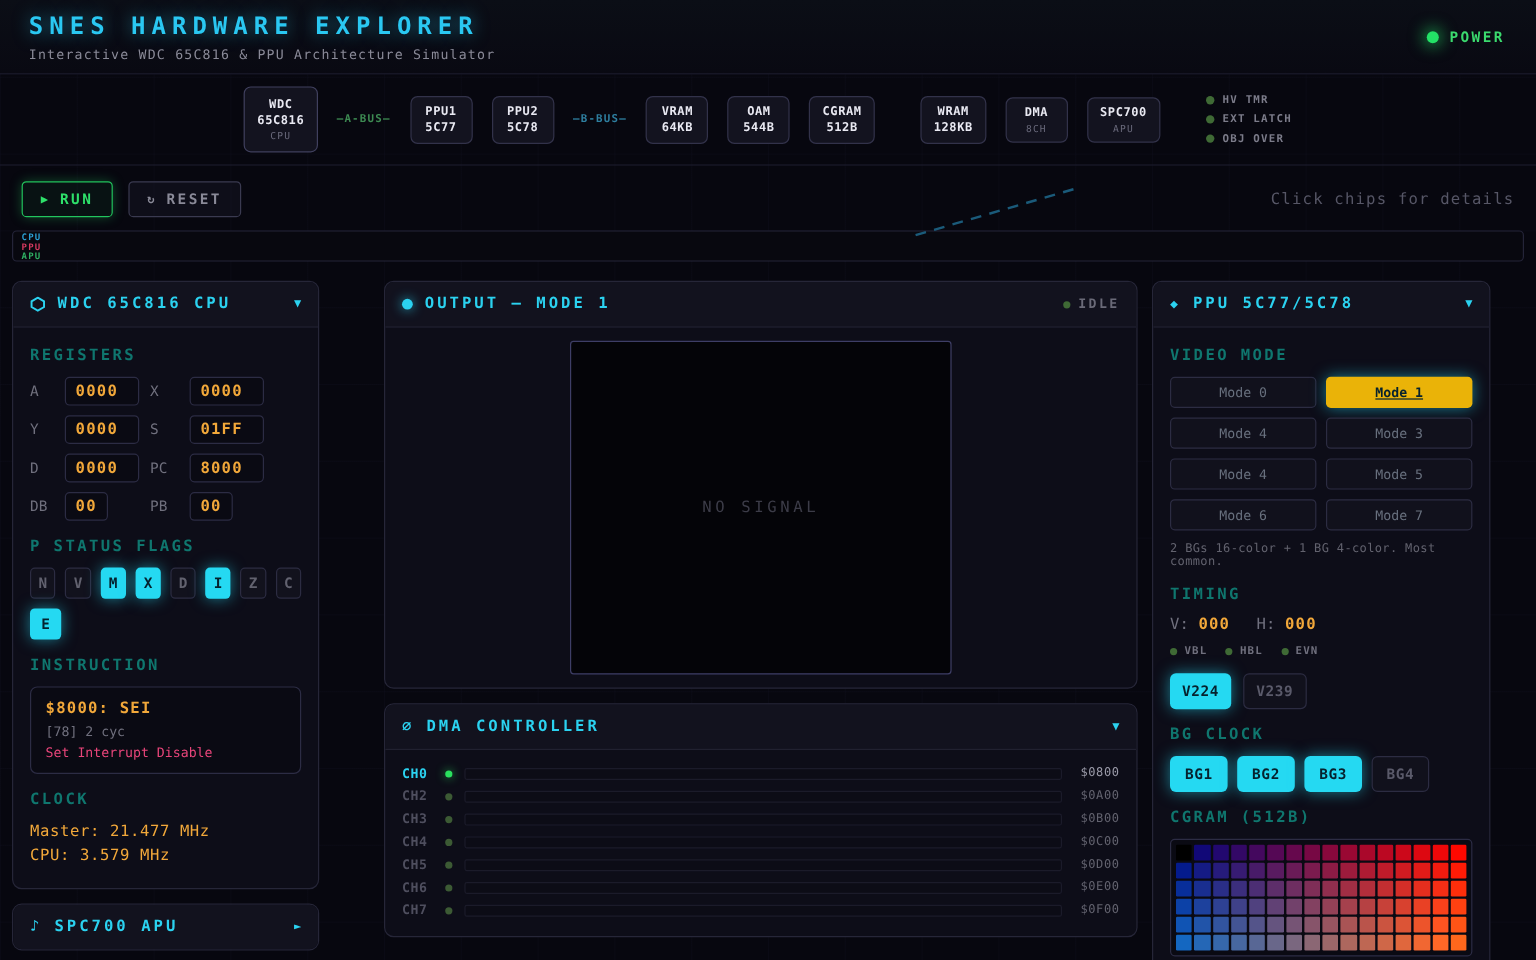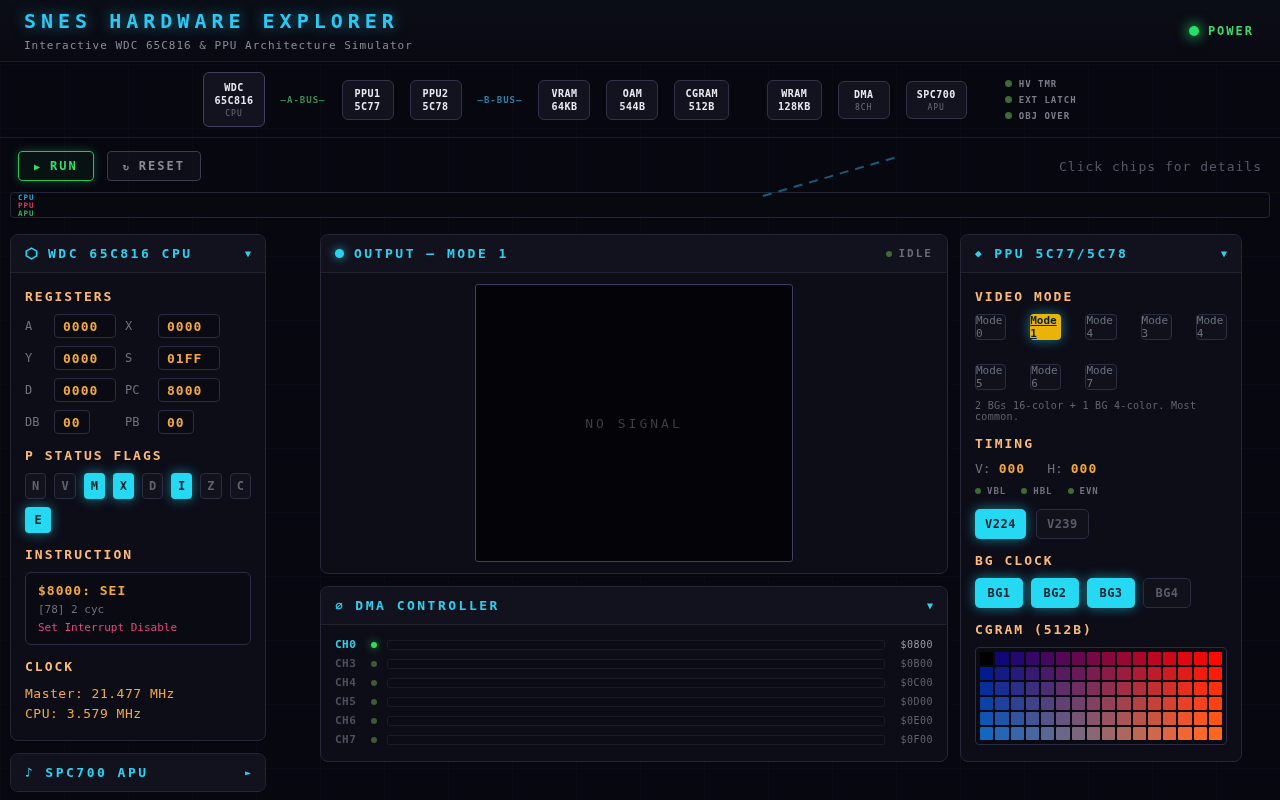--- a/index.html
+++ b/index.html
@@ -61,21 +61,21 @@
 
   .panel { background:#0d0d18; border:1px solid #262638; border-radius:8px; overflow:hidden; }
   .panel-header { background:#12121e; border-bottom:1px solid #212130; padding:11px 14px;
     display:flex; justify-content:space-between; align-items:center; cursor:pointer; }
   .panel-header.noline { border-bottom:none; }
   .panel-title { display:flex; align-items:center; gap:10px; font-size:13px; font-weight:bold;
     letter-spacing:2.5px; color:#2bd2f0; }
   .caret { color:#2bd2f0; font-size:10px; }
   .panel-body { padding:12px 14px 16px; }
 
-  .section-h { font-size:13px; font-weight:bold; letter-spacing:2px; color:#fdba74; margin:14px 0 10px; }
+  .section-h { font-size:13px; font-weight:bold; letter-spacing:2px; color:#0f766e; margin:14px 0 10px; }
   .section-h.first { margin-top:4px; }
 
   
   .reg-grid { display:grid; grid-template-columns:22px 64px 26px 64px; column-gap:7px; row-gap:8px; align-items:center; }
   .reg-label { font-size:12px; color:#70707e; }
   .reg-input { width:62px; height:24px; background:#0a0a13; border:1px solid #2c2c44; border-radius:4px;
     color:#f2a83a; font-family:inherit; font-size:13px; font-weight:bold; letter-spacing:1px; padding:0 8px; }
   .reg-input.small { width:36px; }
 
   
@@ -115,21 +115,21 @@
   .ch-track { flex:1; height:10px; background:#0c0c16; border:1px solid #1b1b2a; border-radius:2px; }
   .ch-addr { width:48px; text-align:right; font-size:10px; letter-spacing:.5px; }
   .ch-on .ch-name { color:#2bd2f0; }
   .ch-on .ch-dot { background:#2ae05e; box-shadow:0 0 8px rgba(42,224,94,.8); }
   .ch-on .ch-addr { color:#9a9aa8; }
   .ch-off .ch-name { color:#4e4e5e; }
   .ch-off .ch-dot { background:#3c5a34; }
   .ch-off .ch-addr { color:#62626e; }
 
   
-  .modes-grid { display:grid; grid-template-columns:repeat(5,1fr); gap:24px; }
+  .modes-grid { display:grid; grid-template-columns:repeat(2,1fr); gap:8px;text-align:center; }
   .mode-btn { height:26px; border-radius:4px; display:flex; align-items:center; justify-content:center;
     font-size:11px; cursor:pointer; }
   .mode-btn.on { background:#eab308; color:#06222e; font-weight:bold; box-shadow:0 0 12px rgba(37,217,242,.55);text-decoration:underline; }
   .mode-btn.off { background:#11111c; border:1px solid #2c2c42; color:#68707e; }
   .mode-caption { font-size:10px; color:#62626e; margin-top:10px; letter-spacing:.3px; }
 
   .vh-line { display:flex; gap:22px; font-size:13px; }
   .vh-item { display:flex; gap:8px; }
   .vh-label { color:#70707e; }
   .vh-value { color:#f2a83a; font-weight:bold; letter-spacing:1px; }
@@ -346,20 +346,26 @@
             <span>DMA CONTROLLER</span>
           </div>
           <span class="caret">▼</span>
         </div>
         <div class="dma-body" id="dma-rows">
             <div class="ch-row ch-on">
               <span class="ch-name">CH0</span>
               <span class="ch-dot"></span>
               <div class="ch-track"></div>
               <span class="ch-addr">$0800</span>
+            </div>
+            <div class="ch-row ch-off">
+              <span class="ch-name">CH2</span>
+              <span class="ch-dot"></span>
+              <div class="ch-track"></div>
+              <span class="ch-addr">$0A00</span>
             </div>
             <div class="ch-row ch-off">
               <span class="ch-name">CH3</span>
               <span class="ch-dot"></span>
               <div class="ch-track"></div>
               <span class="ch-addr">$0B00</span>
             </div>
             <div class="ch-row ch-off">
               <span class="ch-name">CH4</span>
               <span class="ch-dot"></span>

